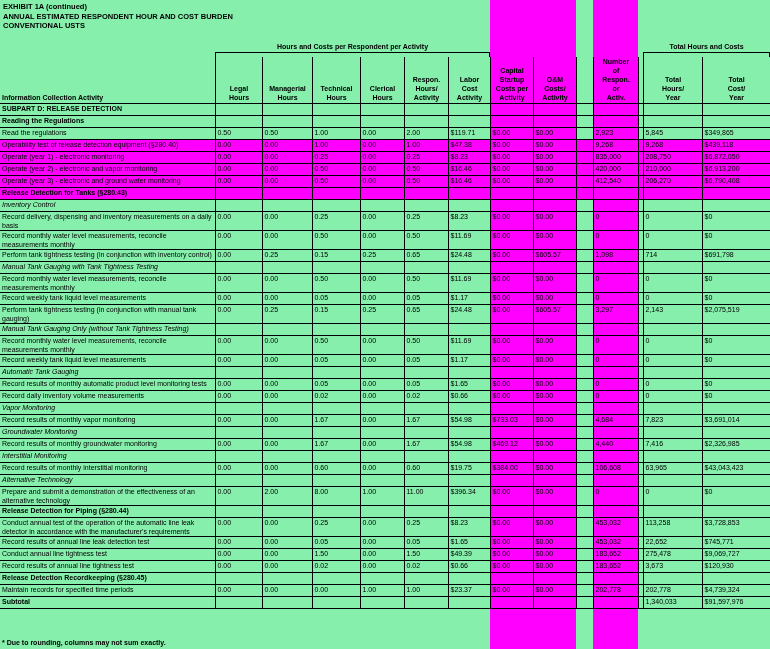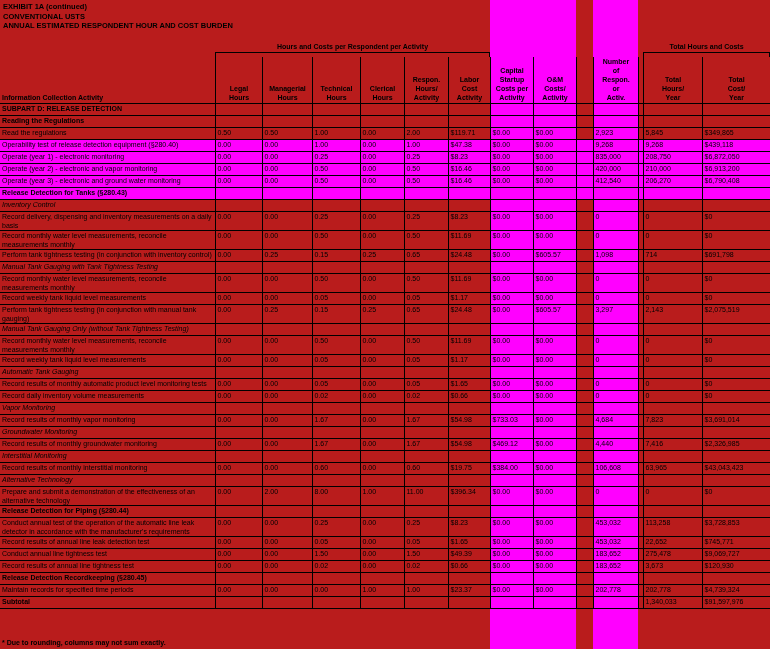--- a/index.html
+++ b/index.html
@@ -1,21 +1,21 @@
 <!DOCTYPE html>
 <html style="--hl: #FF00FF;"><head>
 <meta charset="utf-8">
 <style>
   html, body { margin: 0; padding: 0; }
   body {
     width: 770px; height: 649px;
     background: #ffffff; color: #000000;
     font-family: "Liberation Sans", sans-serif;
   }
-  .page { position: relative; width: 770px; height: 649px; overflow: hidden; background: #b91c1c; }
+  .page { position: relative; width: 770px; height: 649px; overflow: hidden; background: #86efac; }
 
   
   .strip { position: absolute; top: 0; bottom: 0; background: var(--hl, #FF00FF); z-index: 0; }
   #strip-capital-om { left: 490px; width: 86px; }
   #strip-number     { left: 593px; width: 45px; }
 
   .title { position: absolute; top: 2px; left: 3px; z-index: 2; }
   .title div { font-weight: bold; font-size: 7.5px; line-height: 9.5px; white-space: nowrap; }
 
   table {
@@ -52,22 +52,22 @@
 </head>
 <body>
 
 <div class="page">
 
   <div class="strip" id="strip-capital-om"></div>
   <div class="strip" id="strip-number"></div>
 
   <div class="title">
     <div>EXHIBIT 1A (continued)</div>
+    <div>ANNUAL ESTIMATED RESPONDENT HOUR AND COST BURDEN</div>
     <div>CONVENTIONAL USTS</div>
-    <div>ANNUAL ESTIMATED RESPONDENT HOUR AND COST BURDEN</div>
   </div>
 
   <table>
     <colgroup>
       <col style="width:215px">
         <col style="width:47px">
         <col style="width:50px">
         <col style="width:48px">
       <col style="width:44px">
         <col style="width:44px">

